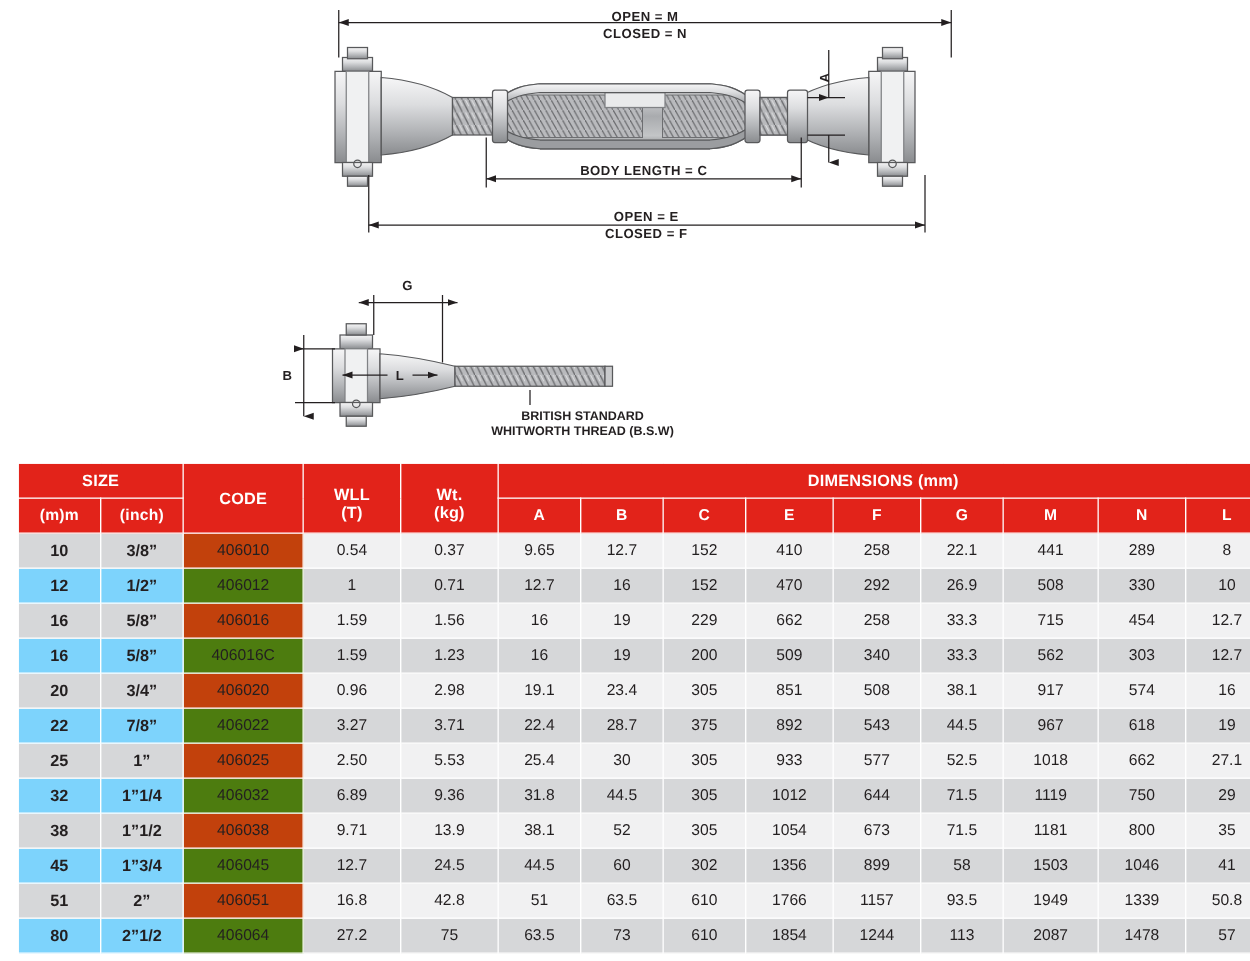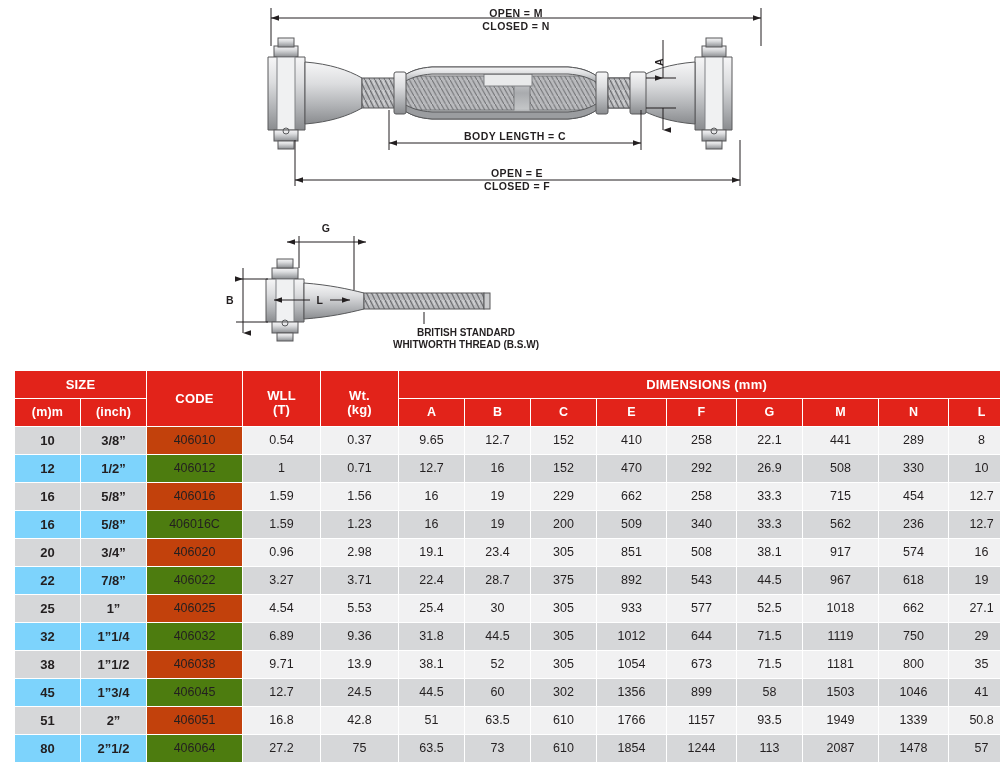--- a/index.html
+++ b/index.html
@@ -346,21 +346,21 @@
         <td class="code-cell">406016C</td>
         <td>1.59</td>
         <td>1.23</td>
         <td>16</td>
         <td>19</td>
         <td>200</td>
         <td>509</td>
         <td>340</td>
         <td>33.3</td>
         <td>562</td>
-        <td>236</td>
+        <td>303</td>
         <td>12.7</td>
       </tr>
       <tr class="row-light">
         <td class="size-cell">20</td>
         <td class="size-cell">3/4”</td>
         <td class="code-cell">406020</td>
         <td>0.96</td>
         <td>2.98</td>
         <td>19.1</td>
         <td>23.4</td>
@@ -385,21 +385,21 @@
         <td>543</td>
         <td>44.5</td>
         <td>967</td>
         <td>618</td>
         <td>19</td>
       </tr>
       <tr class="row-light">
         <td class="size-cell">25</td>
         <td class="size-cell">1”</td>
         <td class="code-cell">406025</td>
-        <td>4.54</td>
+        <td>2.50</td>
         <td>5.53</td>
         <td>25.4</td>
         <td>30</td>
         <td>305</td>
         <td>933</td>
         <td>577</td>
         <td>52.5</td>
         <td>1018</td>
         <td>662</td>
         <td>27.1</td>

